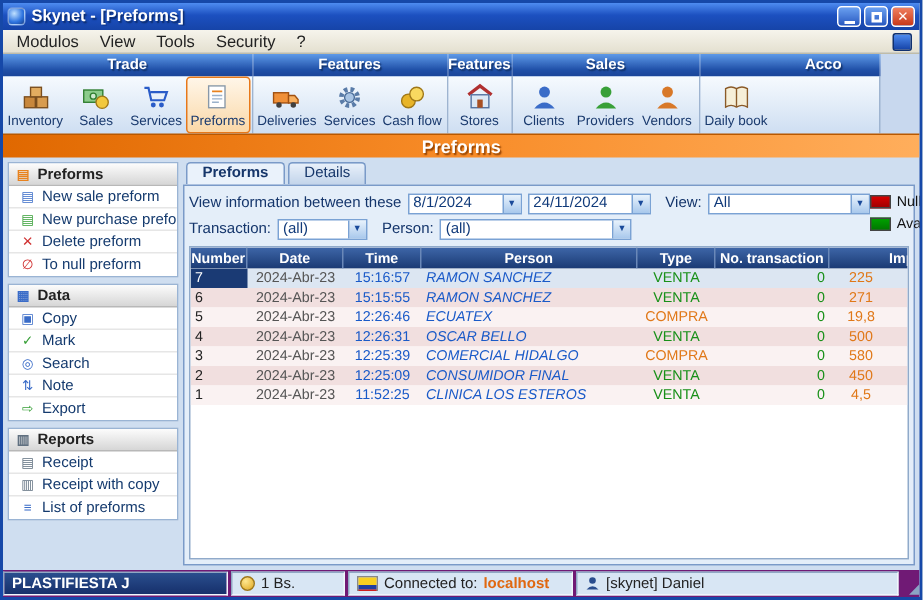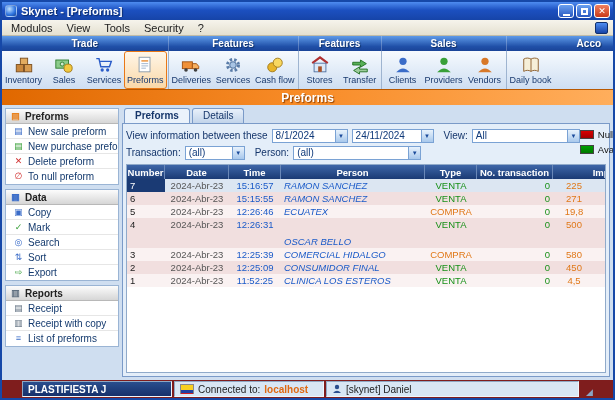--- a/index.html
+++ b/index.html
@@ -90,22 +90,22 @@
   .gbody { flex: 1; overflow: hidden; }
   .grow { display: flex; }
   .gc { height: 13px; line-height: 13px; font-size: 9.5px; padding: 0 3px; overflow: hidden; white-space: nowrap; flex: none; }
   .al { text-align: left; } .ac { text-align: center; } .ar { text-align: right; }
   .ra { background: #FAF2F2; } .rb { background: #F1DFDF; } .rs { background: #DCE6F2; }
   .c0 { color: #222; } .c1 { color: #555; } .c2 { color: #1A5AC8; } .c3 { color: #1A5AC8; font-style: italic; }
   .c5 { color: #189018; } .c6 { color: #E07818; text-align: center; }
   .sel { background: #1A3A74; color: #fff; }
 
   
-  .statusbar { height: 18px; flex: none; display: flex; gap: 2px; align-items: stretch; padding: 1px 20px;
-    background: #7f1d1d; font-size: 10px; color: #222; }
+  .statusbar { height: 18px; flex: none; display: flex; gap: 2px; align-items: stretch; padding: 1px 0;
+    background: #701a75; font-size: 10px; color: #222; }
   .seg { display: flex; align-items: center; gap: 4px; padding: 0 5px; background: #D8E6F4;
     border: 1px solid; border-color: #8FA8C4 #F0F6FC #F0F6FC #8FA8C4; white-space: nowrap; overflow: hidden; }
   .seg1 { width: 150px; flex: none; background: linear-gradient(180deg,#2A4E8E,#16306B); color: #fff; font-weight: bold; }
   .seg2 { width: 76px; flex: none; }
   .seg3 { width: 150px; flex: none; }
   .seg4 { flex: 1; }
   .coin { width: 10px; height: 10px; border-radius: 50%; flex: none;
     background: radial-gradient(circle at 35% 30%,#FFE890,#E0A820); border: 1px solid #A07818; }
   .flag { width: 14px; height: 10px; display: flex; flex-direction: column; border: 1px solid #888; flex: none; }
   .flag i { display: block; }
@@ -225,29 +225,20 @@
           <div class="tbtn">
             <span class="ticon">
               <svg viewBox="0 0 22 22">
                 <path d="M2.5 9L11 2.5L19.5 9" fill="none" stroke="#B03030" stroke-width="2.4"></path>
                 <rect x="4.5" y="9" width="13" height="9.5" fill="#DCE8F6" stroke="#5070A0"></rect>
                 <rect x="9" y="12.5" width="4" height="6" fill="#A85024"></rect>
               </svg>
             </span>
             <span class="tlabel">Stores</span>
           </div>
-          <div class="tbtn">
-            <span class="ticon">
-              <svg viewBox="0 0 22 22">
-                <path d="M3 8h8.5V5.5L18 9.5L11.5 13.5V11H3z" fill="#58B058" stroke="#207020"></path>
-                <path d="M19 15.5h-8.5V13L4 17L10.5 21V18.5H19z" fill="#9CCC9C" stroke="#207020"></path>
-              </svg>
-            </span>
-            <span class="tlabel">Transfer</span>
-          </div>
         </div>
       </div>
       <div class="rgroup">
         <div class="gtitle">Sales</div>
         <div class="gitems">
           <div class="tbtn">
             <span class="ticon">
               <svg viewBox="0 0 22 22">
                 <circle cx="11" cy="7" r="4" fill="#3A6CC8"></circle>
                 <path d="M3.5 19q7.5-8.5 15 0z" fill="#3A6CC8"></path>
@@ -331,21 +322,21 @@
           <div class="sitem">
             <span class="sicon" style="color: rgb(56, 160, 56);">✓</span>
             <span>Mark</span>
           </div>
           <div class="sitem">
             <span class="sicon" style="color: rgb(58, 108, 200);">◎</span>
             <span>Search</span>
           </div>
           <div class="sitem">
             <span class="sicon" style="color: rgb(58, 108, 200);">⇅</span>
-            <span>Sort</span>
+            <span>Note</span>
           </div>
           <div class="sitem">
             <span class="sicon" style="color: rgb(56, 160, 56);">⇨</span>
             <span>Export</span>
           </div>
         </div>
         <div class="ssec">
           <div class="shead">
             <span class="sicon" style="color: rgb(96, 112, 128);">▥</span>
             <span>Reports</span>
@@ -454,21 +445,21 @@
                 <div class="gc al c3" style="width: 144px;">ECUATEX</div>
                 <div class="gc ac c4" style="width: 52px; color: rgb(224, 120, 24);">COMPRA</div>
                 <div class="gc ar c5" style="width: 76px;">0</div>
                 <div class="gc ar c6" style="width: 42px;">19,8</div>
                 <div class="gc al c7 fx"></div>
               </div>
               <div class="grow rb">
                 <div class="gc al c0" style="width: 38px;">4</div>
                 <div class="gc ac c1" style="width: 64px;">2024-Abr-23</div>
                 <div class="gc ac c2" style="width: 52px;">12:26:31</div>
-                <div class="gc al c3" style="width: 144px; margin-top: 17px;">OSCAR BELLO</div>
+                <div class="gc al c3" style="width: 144px;">OSCAR BELLO</div>
                 <div class="gc ac c4" style="width: 52px; color: rgb(24, 144, 24);">VENTA</div>
                 <div class="gc ar c5" style="width: 76px;">0</div>
                 <div class="gc ar c6" style="width: 42px;">500</div>
                 <div class="gc al c7 fx"></div>
               </div>
               <div class="grow ra">
                 <div class="gc al c0" style="width: 38px;">3</div>
                 <div class="gc ac c1" style="width: 64px;">2024-Abr-23</div>
                 <div class="gc ac c2" style="width: 52px;">12:25:39</div>
                 <div class="gc al c3" style="width: 144px;">COMERCIAL HIDALGO</div>
@@ -499,20 +490,24 @@
               </div>
             </div>
         </div>
       </div>
     </div>
   </div>
 
   <div class="statusbar">
     <span class="seg seg1">
       <span>PLASTIFIESTA J</span>
+    </span>
+    <span class="seg seg2">
+      <span class="coin"></span>
+      <span>1 Bs.</span>
     </span>
     <span class="seg seg3">
       <span class="flag">
           <i class="f1"></i>
           <i class="f2"></i>
           <i class="f3"></i>
         </span>
       <span>Connected to:</span>
       <span class="host">localhost</span>
     </span>

